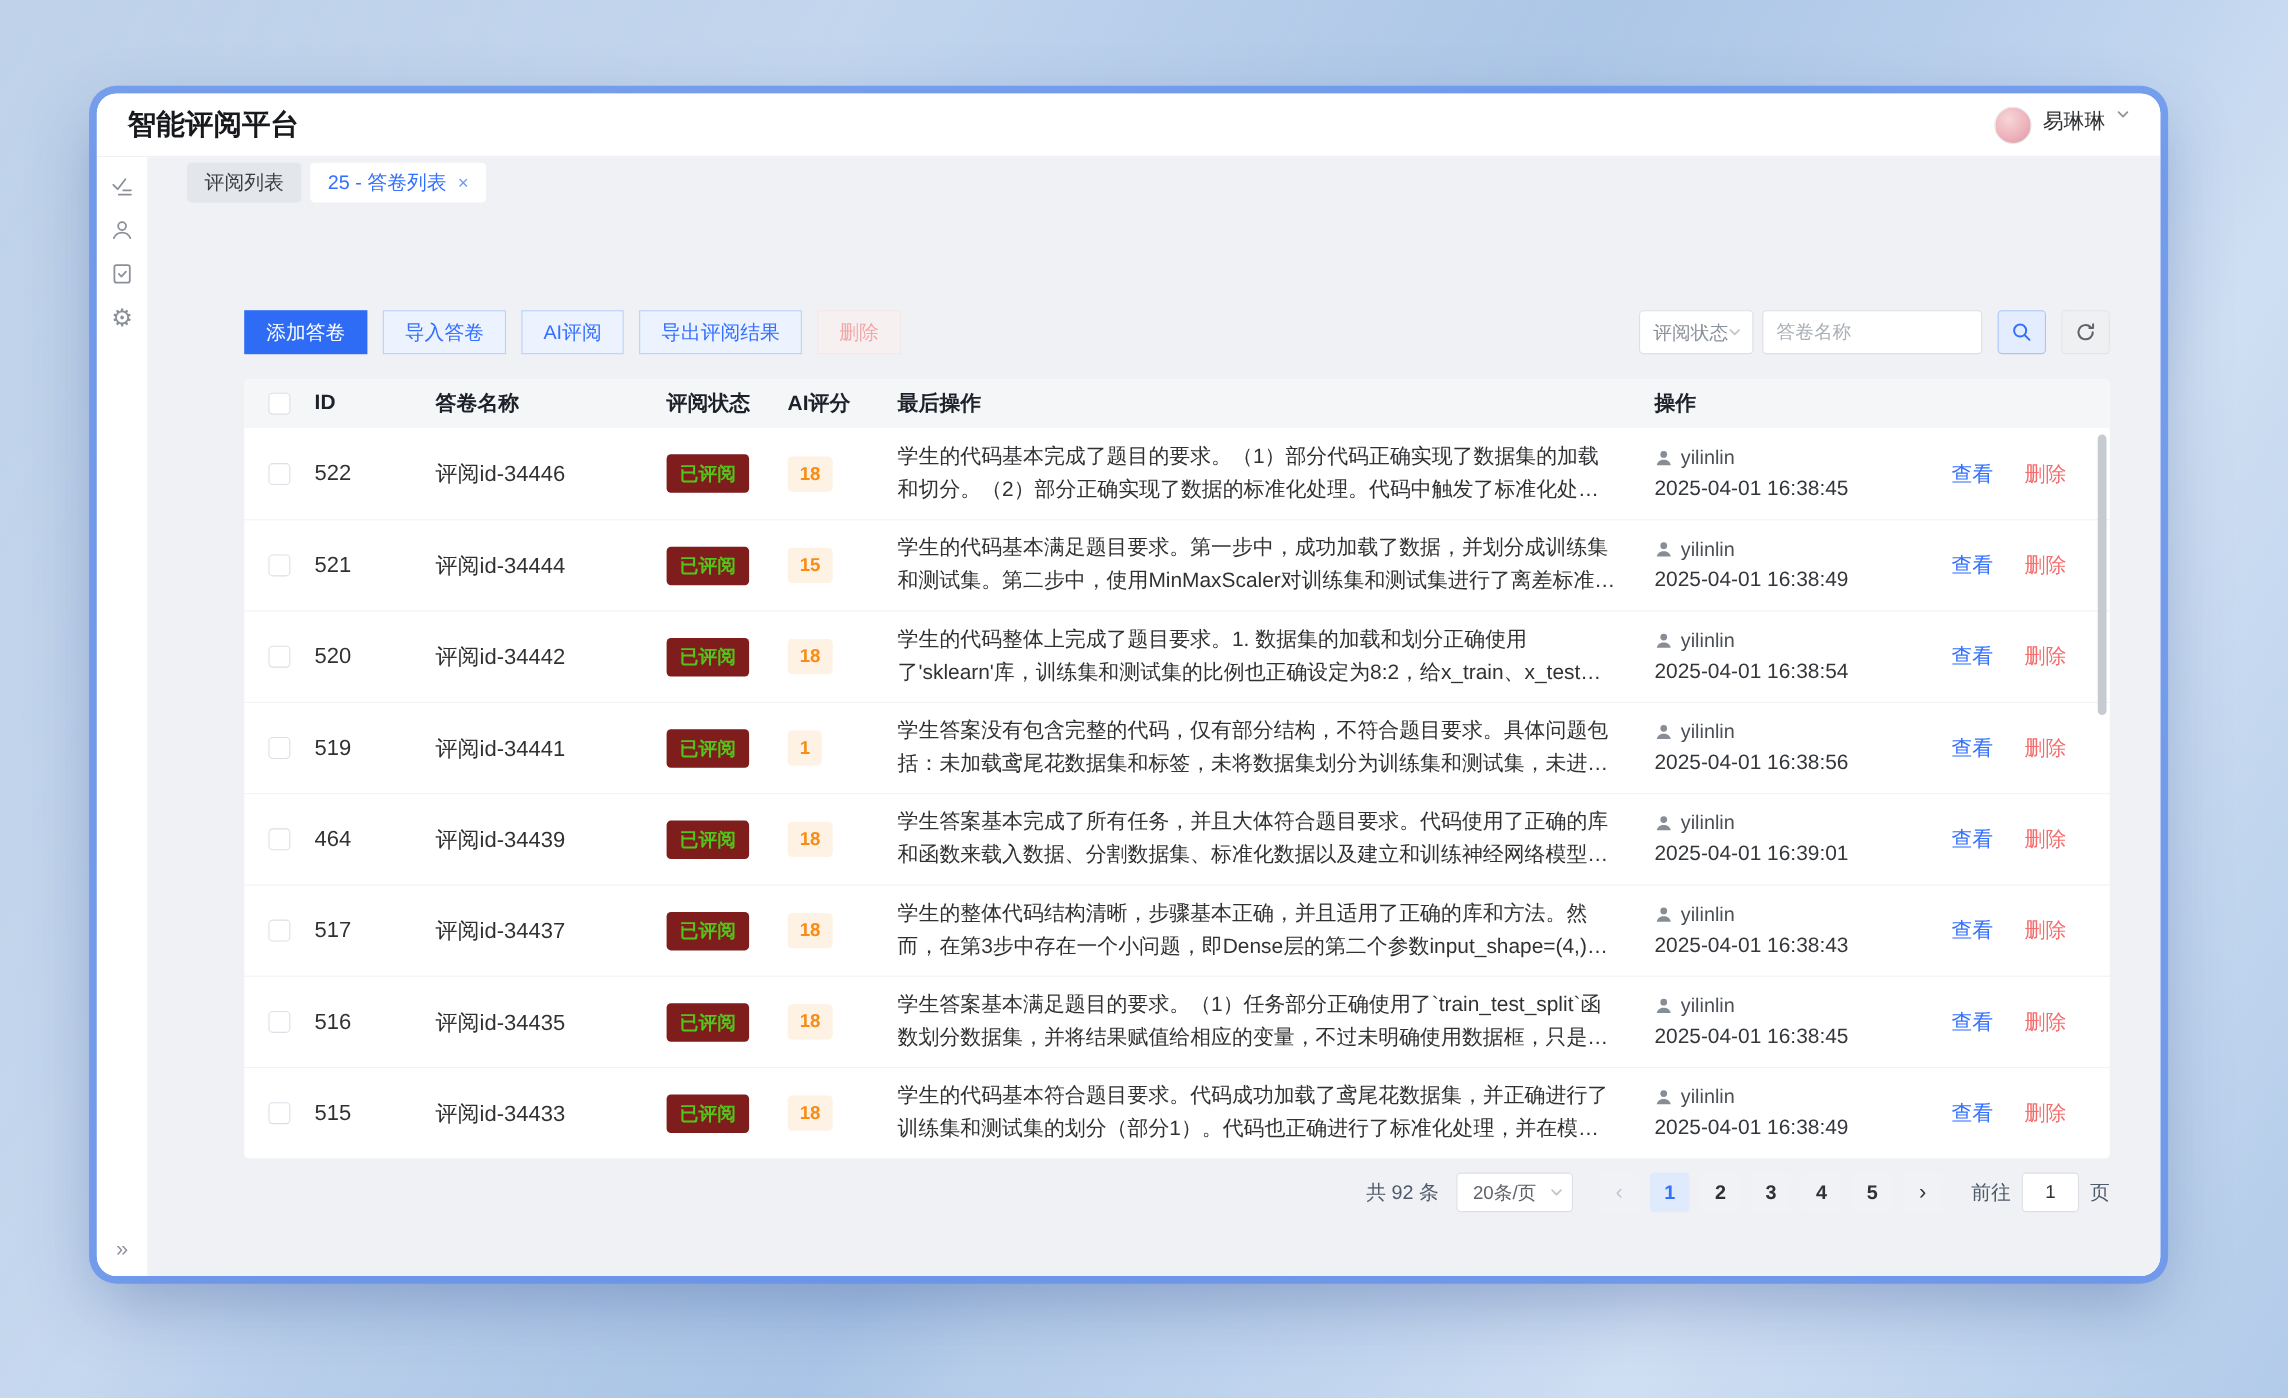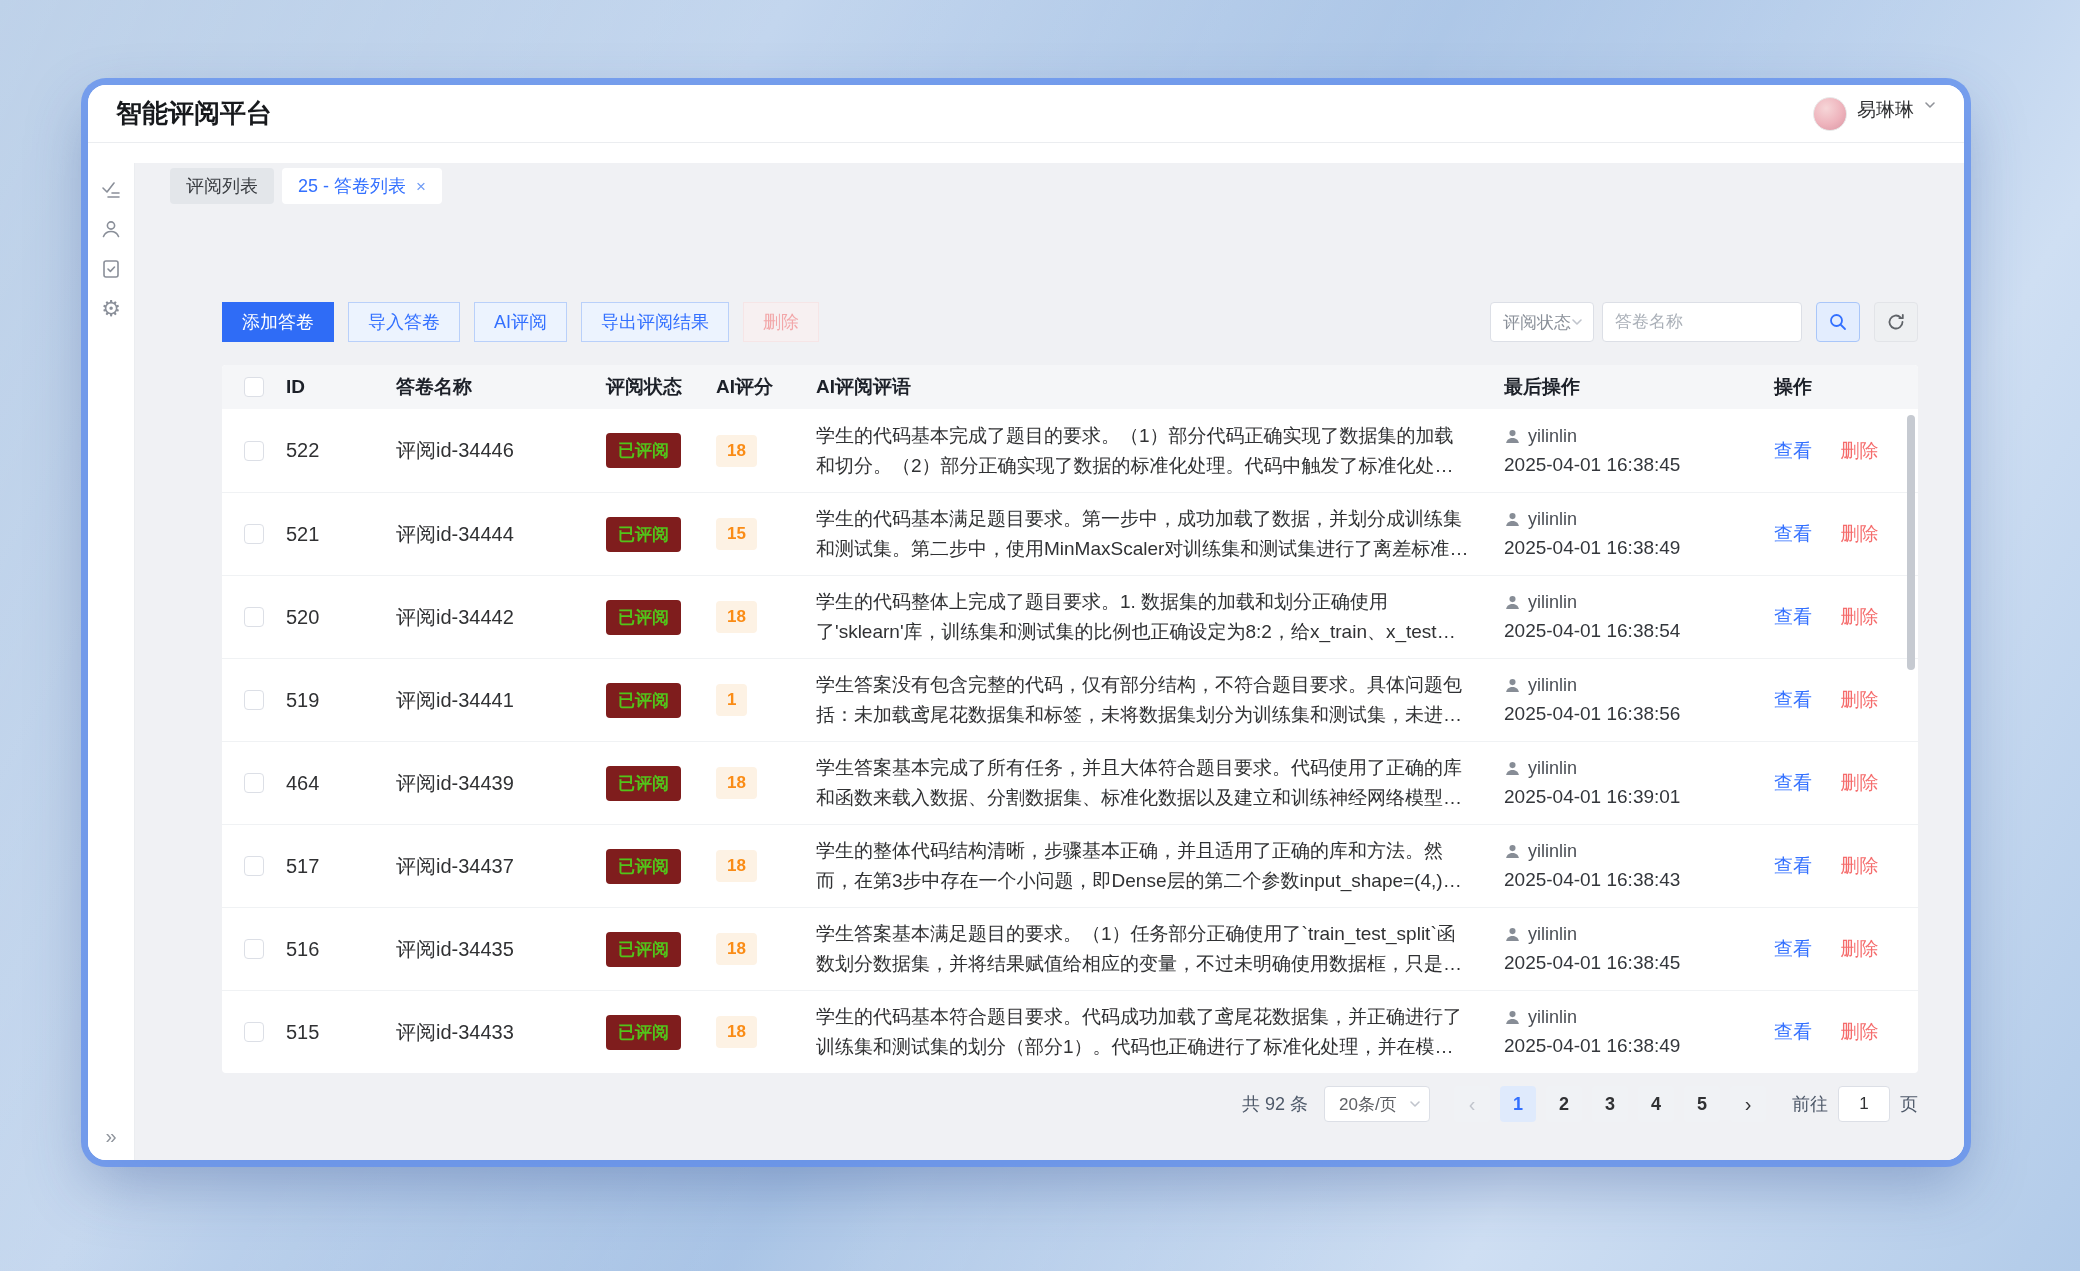--- a/index.html
+++ b/index.html
@@ -8,21 +8,21 @@
     font-family:"Liberation Sans","DejaVu Sans",sans-serif;
     background:
       linear-gradient(115deg, rgba(255,255,255,0.25) 0%, rgba(255,255,255,0) 30%, rgba(255,255,255,0.18) 55%, rgba(255,255,255,0) 75%),
       linear-gradient(120deg,#a9c3e2 0%,#c3d6ee 28%,#9cbbe2 52%,#cfdff3 78%,#b2cbe9 100%);
     position:relative;
   }
   .card {
     position:absolute; left:88px; top:85px; width:1876px; height:1075px;
     background:#ffffff; border-radius:18px;
     box-shadow:0 0 0 7px rgba(100,145,238,0.8), 0 24px 60px rgba(45,75,140,0.35);
-    overflow:hidden; display:flex; flex-direction:column;gap:20px;
+    overflow:hidden; display:flex; flex-direction:column;
   }
   
   .card-header { height:58px; background:#fff; border-bottom:1px solid #ebedf0; display:flex; align-items:center; justify-content:space-between; padding:0 28px; flex:0 0 auto; }
   .app-title { font-size:26px; font-weight:bold; color:#17191c; }
   .user-area { display:flex; align-items:flex-start; gap:10px; cursor:pointer; }
   .avatar { width:34px; height:34px; border-radius:50%; background:radial-gradient(circle at 38% 32%, #f6d6d8 0%, #eeb3bc 55%, #d995a3 100%); border:1px solid #e8e8e8; }
   .user-name { font-size:19px; color:#303133; }
   .chev { width:12px; height:12px; display:inline-block; }
   
   .card-body { flex:1; display:flex; min-height:0; }
@@ -171,21 +171,20 @@
 
       <div class="table-block">
         <div class="trow thead">
           <div class="cell cell-cb">
               <span class="checkbox"></span>
             </div>
           <div class="cell">ID</div>
           <div class="cell">答卷名称</div>
           <div class="cell">评阅状态</div>
           <div class="cell">AI评分</div>
-          <div class="cell">AI评阅评语</div>
           <div class="cell">最后操作</div>
           <div class="cell">操作</div>
         </div>
         <div class="tbody" id="table-body">
   <div class="trow">
     <div class="cell cell-cb">
                 <span class="checkbox"></span>
               </div>
     <div class="cell td">522</div>
     <div class="cell td">评阅id-34446</div>

